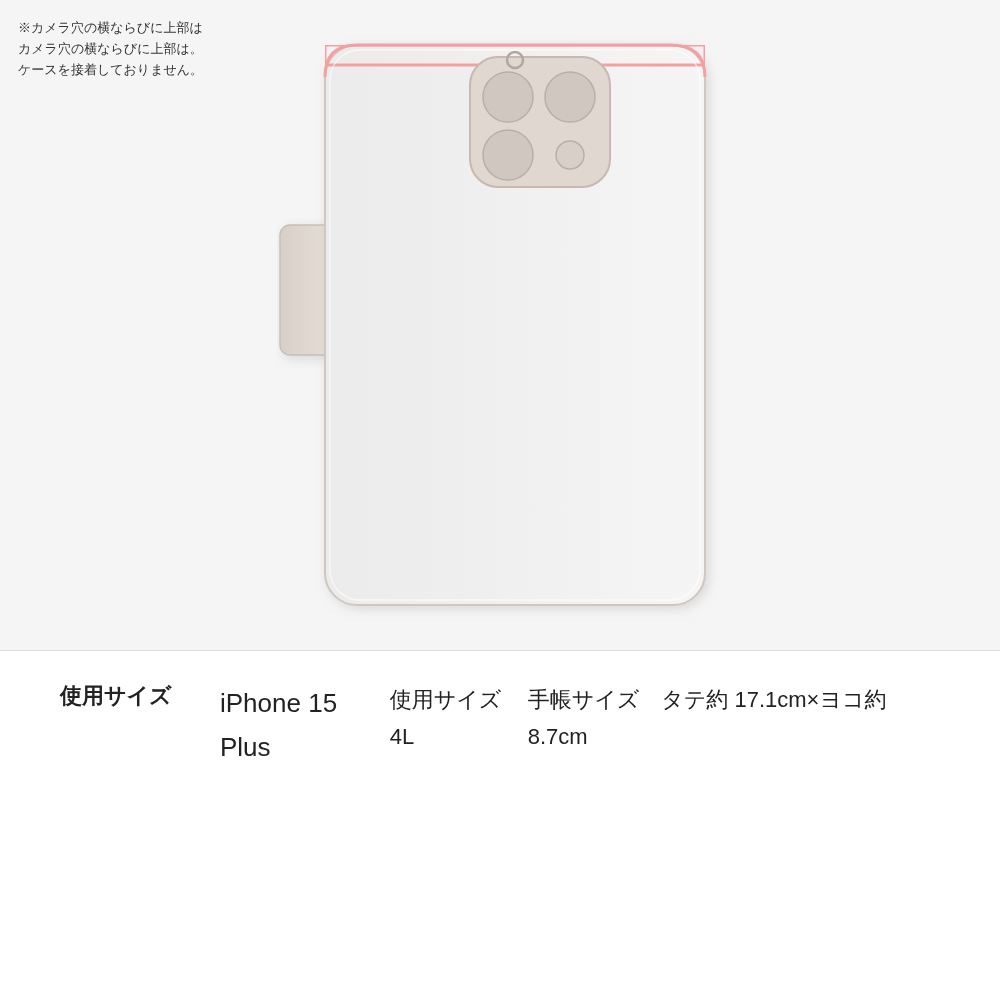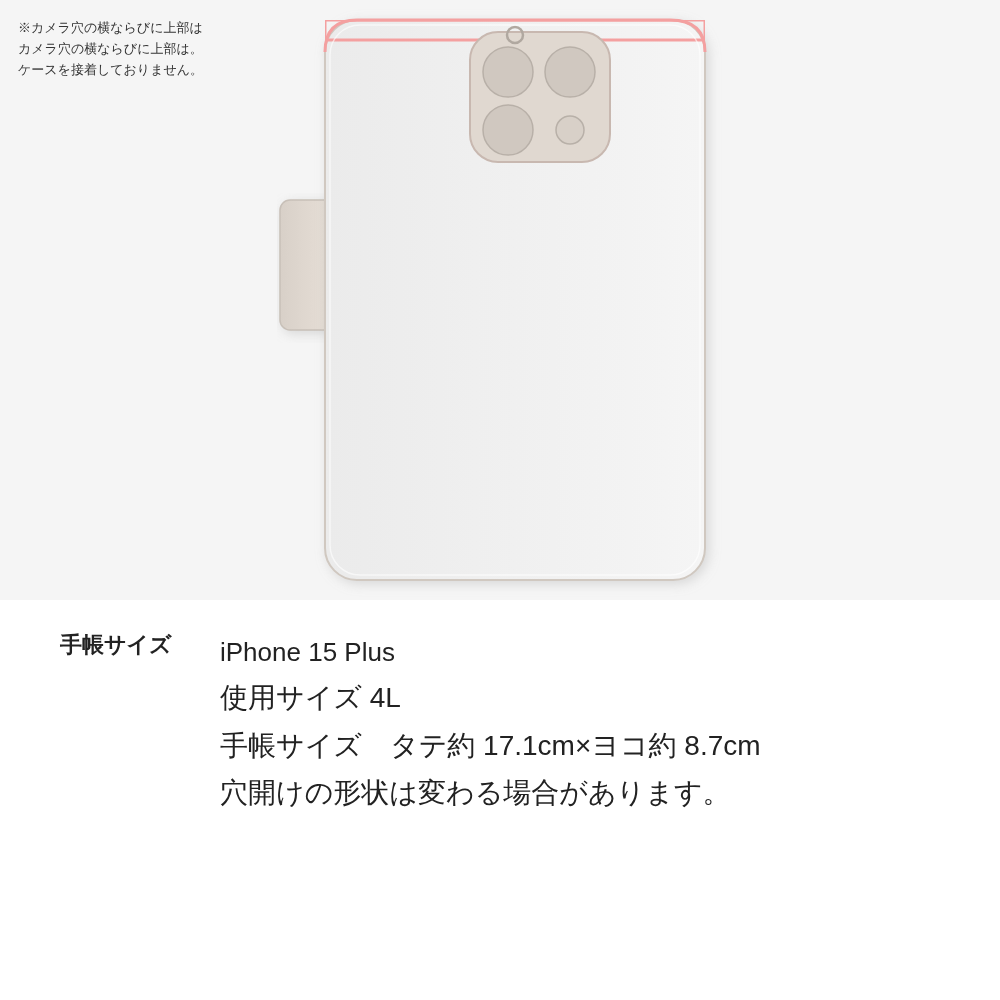--- a/index.html
+++ b/index.html
@@ -74,25 +74,25 @@
     .info-label {
       font-size: 22px;
       font-weight: bold;
       color: #222222;
       min-width: 160px;
       flex-shrink: 0;
     }
 
     .info-content-block {
       display: flex;
-      flex-direction: column;
+      flex-direction: row;
     }
 
     .info-line {
-      font-size: 28px;
+      font-size: 22px;
       color: #222222;
       line-height: 1.7;
     }
 
     
     .divider {
       width: 100%;
       height: 1px;
       background: #dddddd;
     }
@@ -155,23 +155,22 @@
         <rect x="80" y="25" width="370" height="550" rx="30" ry="30" fill="none" stroke="#ffffff" stroke-width="1.5" opacity="0.6"></rect>
       </svg>
     </div>
 
   </div>
 
   <div class="divider"></div>
 
   <div class="info-section">
     <div class="info-row">
-      <div class="info-label">手帳サイズ</div>
+      <div class="info-label">使用サイズ</div>
       <div class="info-content-block">
         <span class="info-line" style="font-size:26px; font-weight: 500;">iPhone 15 Plus</span>
         <span class="info-line">使用サイズ 4L</span>
         <span class="info-line">手帳サイズ　タテ約 17.1cm×ヨコ約 8.7cm</span>
-        <span class="info-line">穴開けの形状は変わる場合があります。</span>
       </div>
     </div>
   </div>
 
 </div>
 
 </body></html>

